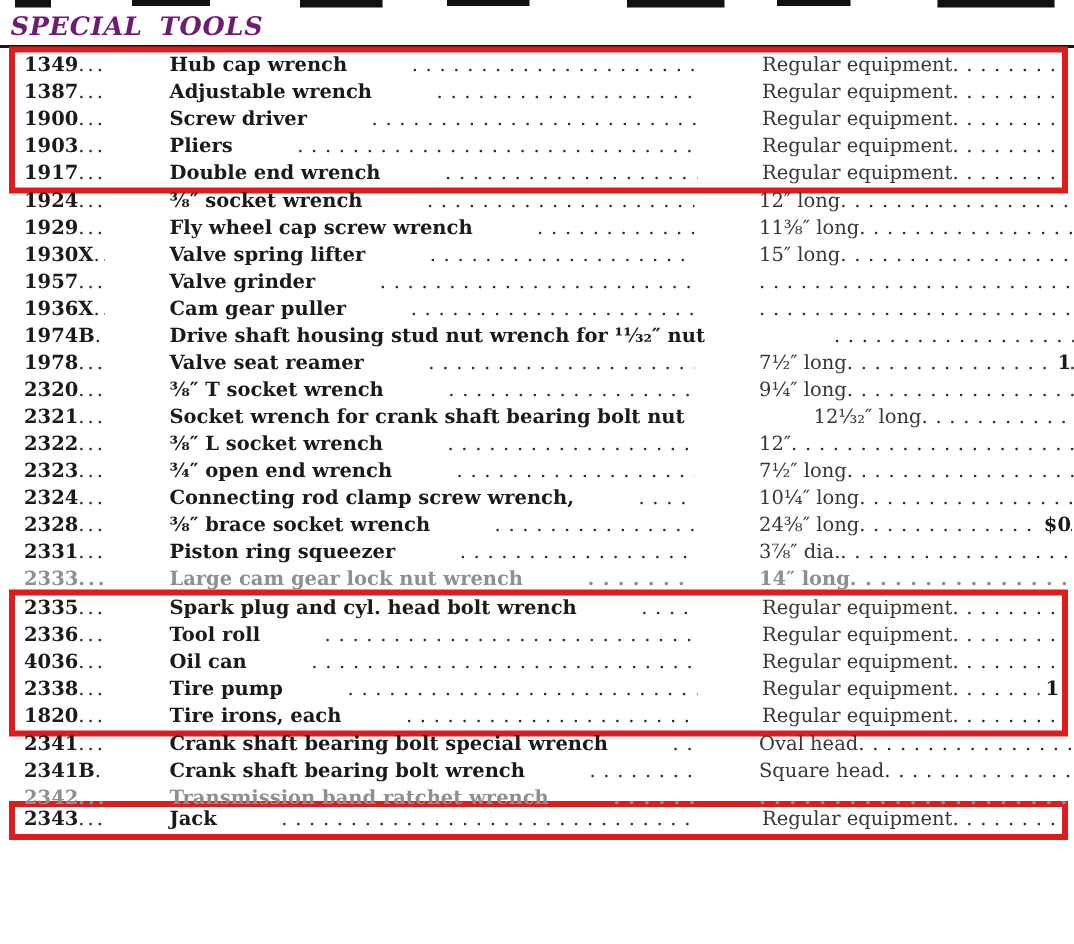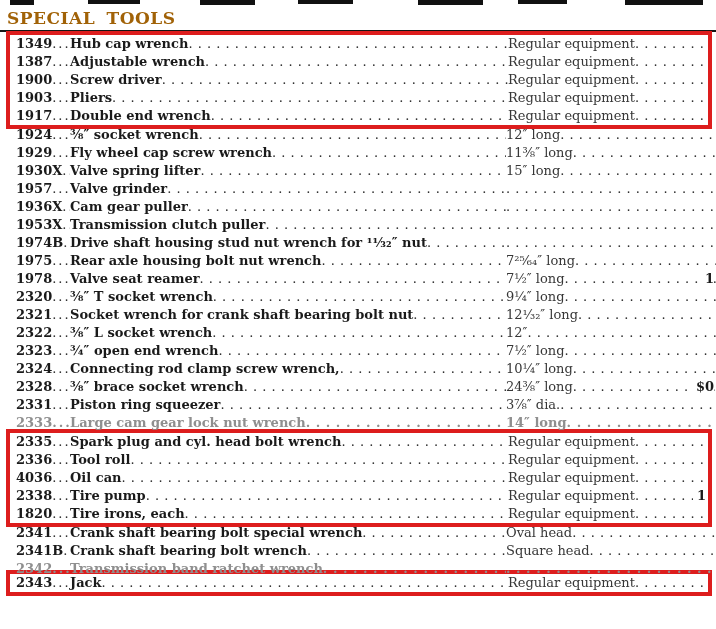--- a/index.html
+++ b/index.html
@@ -23,32 +23,34 @@
 
   .header-wrap{
     padding:8px 0 2px 7px;
     border-bottom:2px solid #161616;
   }
   .title{
     font-size:17px;
     font-weight:bold;
     letter-spacing:0.5px;
     word-spacing:5px;
-    color:#a16207;
+    color:#701a75;
+    font-style:italic;
   }
 
   .rows{padding-top:2px;}
   .row{
     display:flex;
     align-items:baseline;
     height:18px;line-height:18px;
     padding-left:16px;
     position:relative;
     font-size:13px;
     white-space:nowrap;
+    gap:43px;
   }
   .num{
     flex:none;width:54px;
     overflow:hidden;white-space:nowrap;
     font-weight:bold;color:#1a1a1a;
   }
   .num::after{content:"............";letter-spacing:2px;color:#2d2d2d;font-weight:normal;}
   .desc{flex:none;font-weight:bold;color:#1a1a1a;}
   .leader{flex:1;overflow:hidden;white-space:nowrap;color:#2d2d2d;}
   .leader::after{
@@ -154,36 +156,24 @@
         <span class="leader"></span>
         <span class="value"></span>
       </div>
       <div class="row">
         <span class="num">1936X</span>
         <span class="desc">Cam gear puller</span>
         <span class="leader"></span>
         <span class="value"></span>
       </div>
       <div class="row">
-        <span class="num">1953X</span>
-        <span class="desc">Transmission clutch puller</span>
-        <span class="leader"></span>
-        <span class="value"></span>
-      </div>
-      <div class="row">
         <span class="num">1974B</span>
         <span class="desc">Drive shaft housing stud nut wrench for ¹¹⁄₃₂″ nut</span>
         <span class="leader"></span>
         <span class="value"></span>
-      </div>
-      <div class="row">
-        <span class="num">1975</span>
-        <span class="desc">Rear axle housing bolt nut wrench</span>
-        <span class="leader"></span>
-        <span class="value">7²⁵⁄₆₄″ long</span>
       </div>
       <div class="row">
         <span class="num">1978</span>
         <span class="desc">Valve seat reamer</span>
         <span class="leader"></span>
         <span class="value">7½″ long</span>
         <span class="price">1</span>
       </div>
       <div class="row">
         <span class="num">2320</span>

